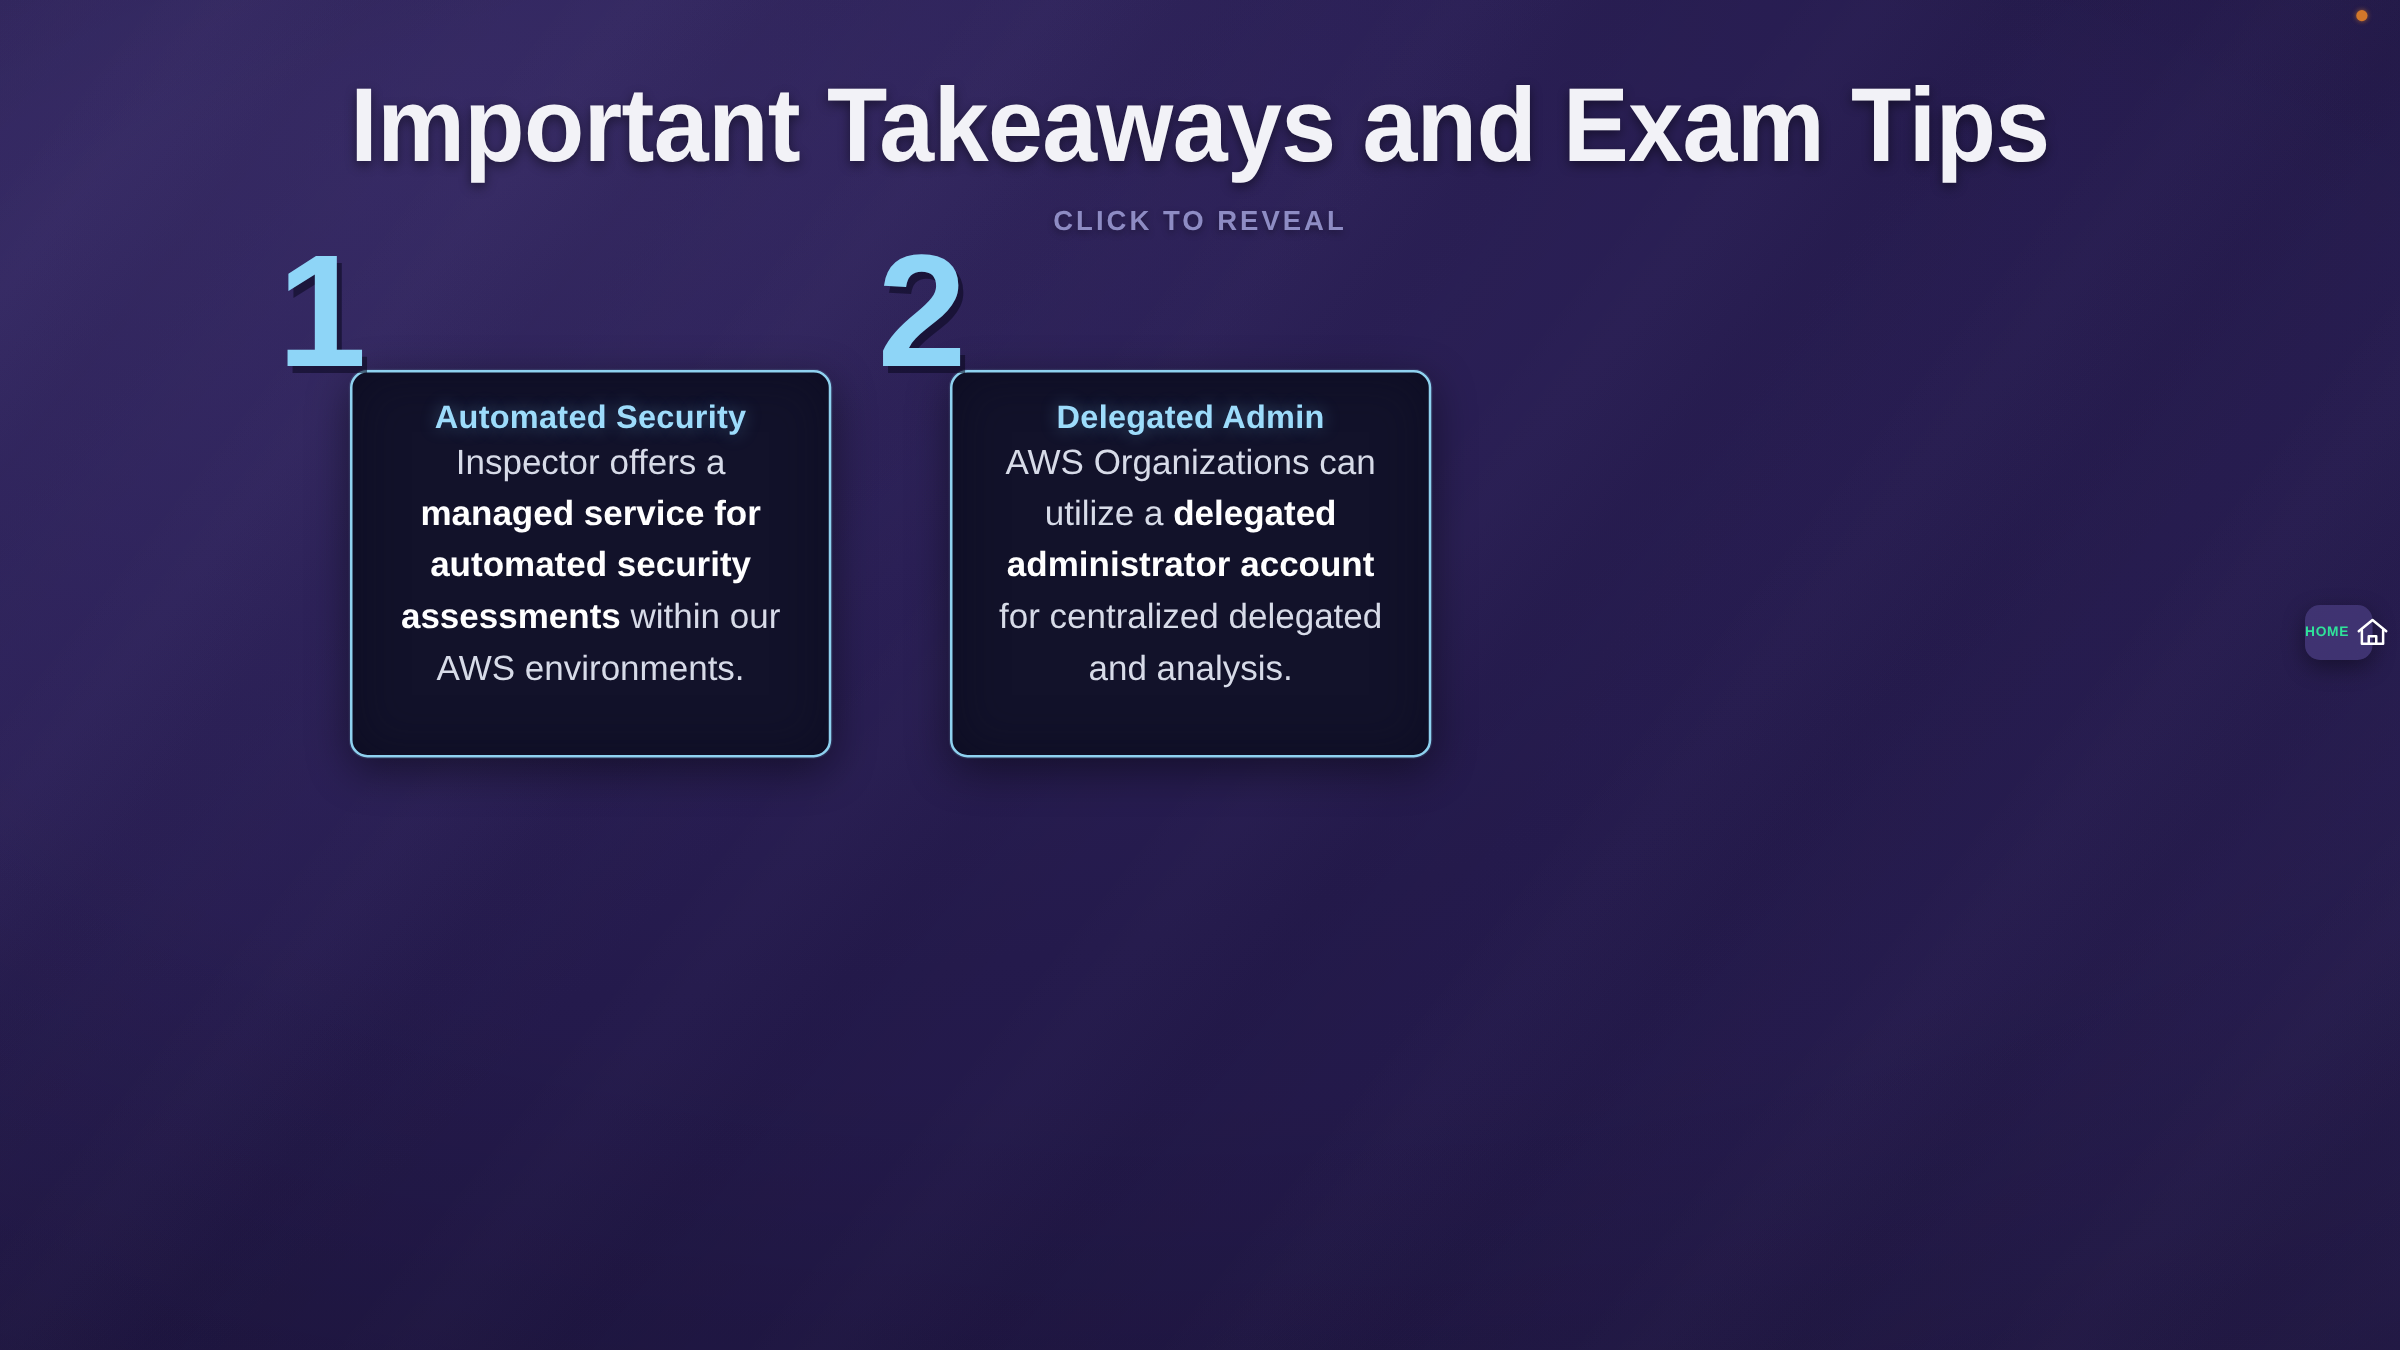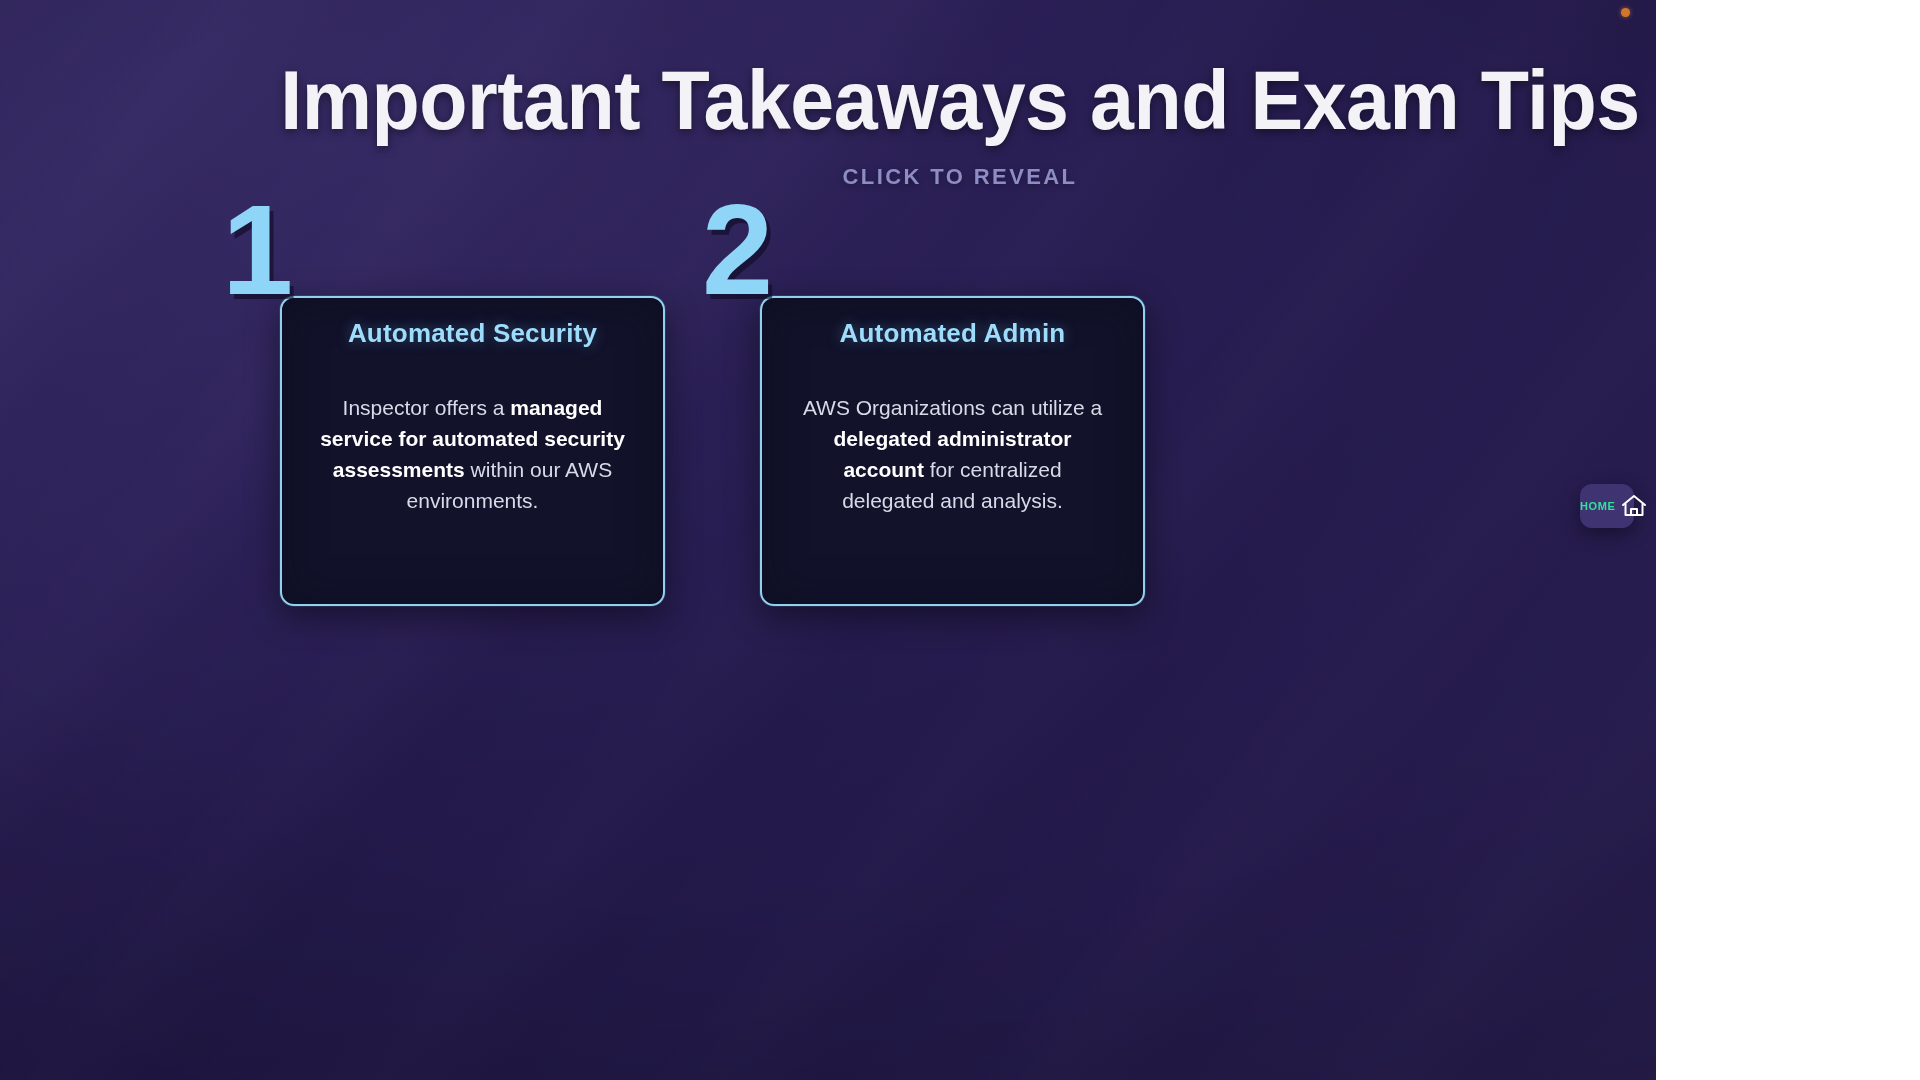--- a/index.html
+++ b/index.html
@@ -5,21 +5,21 @@
   * { margin:0; padding:0; box-sizing:border-box; }
 
   html, body {
     width:1920px; height:1080px;
     overflow:hidden;
     font-family:"Liberation Sans", sans-serif;
   }
 
   #stage {
     position:relative;
-    width:1656px; height:1080px;
+    width:1920px; height:1080px;
     background:
       linear-gradient(135deg, rgba(60,48,110,0.55) 0%, rgba(36,26,78,0.0) 42%),
       linear-gradient(300deg, rgba(52,40,96,0.35) 0%, rgba(30,22,66,0.0) 38%),
       radial-gradient(140% 110% at 18% 10%, #33275f 0%, #2a1f55 32%, #241a4c 58%, #201745 100%);
     overflow:hidden;
     text-decoration:underline;
   }
 
   
   #bg-streaks {
@@ -114,22 +114,21 @@
 
   .card-title {
     font-size:26px;
     font-weight:700;
     color:#9ddcfb;
     letter-spacing:.2px;
     text-shadow:0 0 14px rgba(120,200,250,.35);
   }
 
   .card-body {
-    margin-top:44px;
-    font-size:21px;
+    font-size:28px;
     line-height:1.47;
     color:#d7dbe8;
     padding:0 8px;
   }
   .card-body b { color:#ffffff; font-weight:700; }
 
   
   #nav-widget {
     position:absolute;
     top:484px; right:22px;
@@ -174,21 +173,21 @@
   <div id="cards">
       <div class="card-wrap">
         <div class="card">
           <div class="card-title">Automated Security</div>
           <div class="card-body"><span>Inspector offers a </span><b>managed service for automated security assessments</b><span> within our AWS environments.</span></div>
         </div>
         <div class="card-badge">1</div>
       </div>
       <div class="card-wrap">
         <div class="card">
-          <div class="card-title">Automated Admin</div>
+          <div class="card-title">Delegated Admin</div>
           <div class="card-body"><span>AWS Organizations can utilize a </span><b>delegated administrator account</b><span> for centralized delegated and analysis.</span></div>
         </div>
         <div class="card-badge">2</div>
       </div>
     </div>
 
   <div id="nav-widget">
     <div class="nav-label">HOME</div>
     <span class="nav-icon">
       <svg width="30" height="26" viewBox="0 0 30 26" fill="none" stroke="#ffffff" stroke-width="2" stroke-linejoin="round" stroke-linecap="round">

